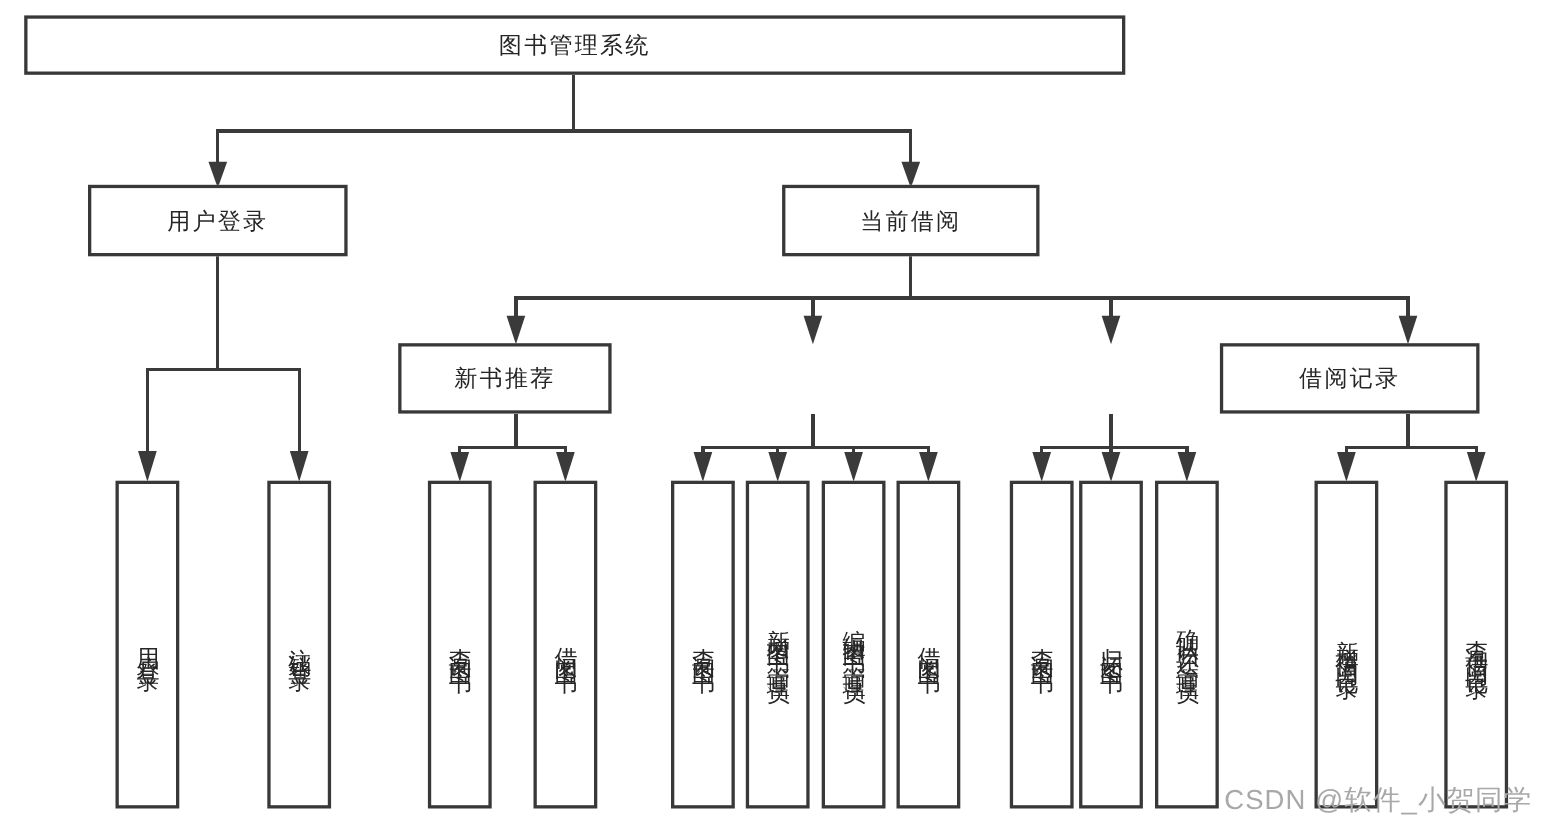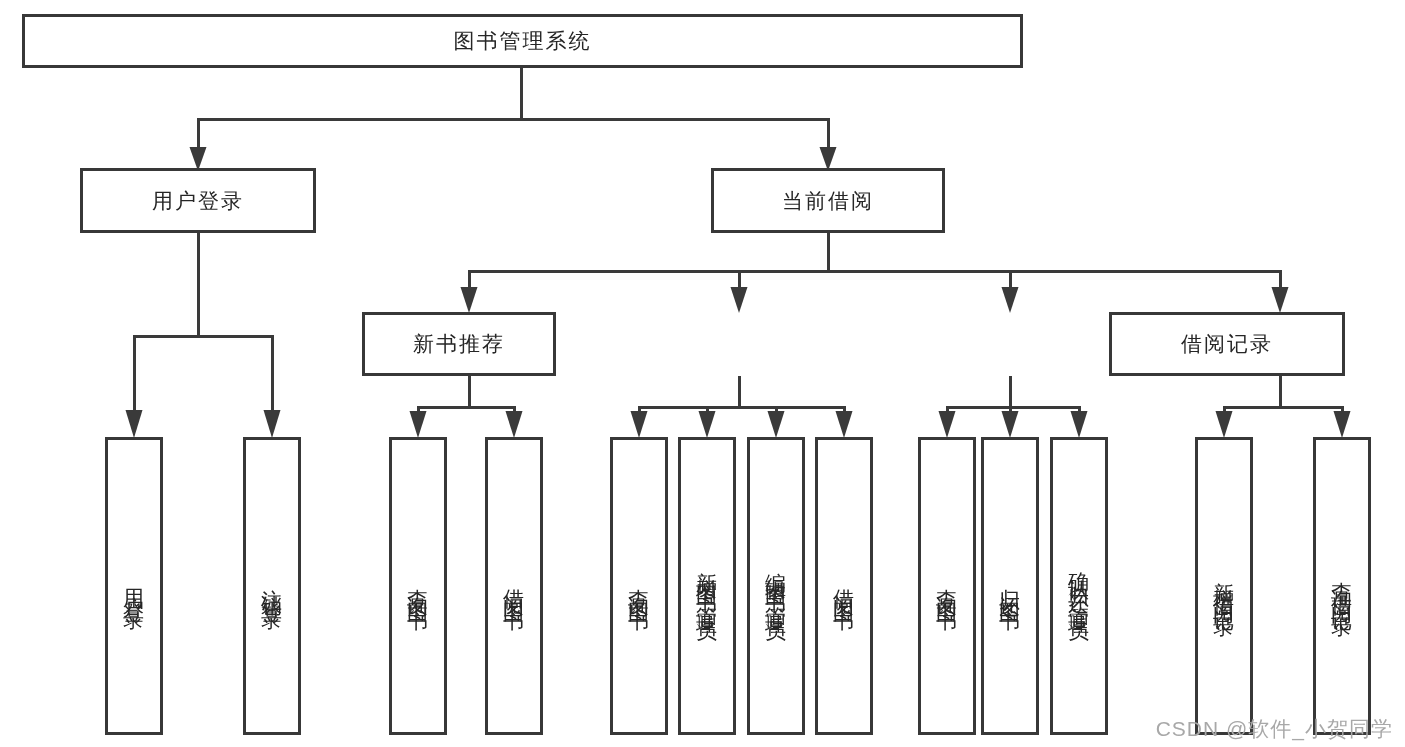--- a/index.html
+++ b/index.html
@@ -48,21 +48,21 @@
     writing-mode:vertical-rl;
     text-orientation:mixed;
     font-size:21px;
     letter-spacing:7px;
     line-height:1;
   }
   .watermark{
     position:absolute;
     right:12px;
     bottom:4px;
-    font-size:21px;
+    font-size:25px;
     letter-spacing:1px;
     color:var(--watermark);
     white-space:nowrap;
   }
 </style>
 </head>
 <body>
 
 <div class="stage">
 

